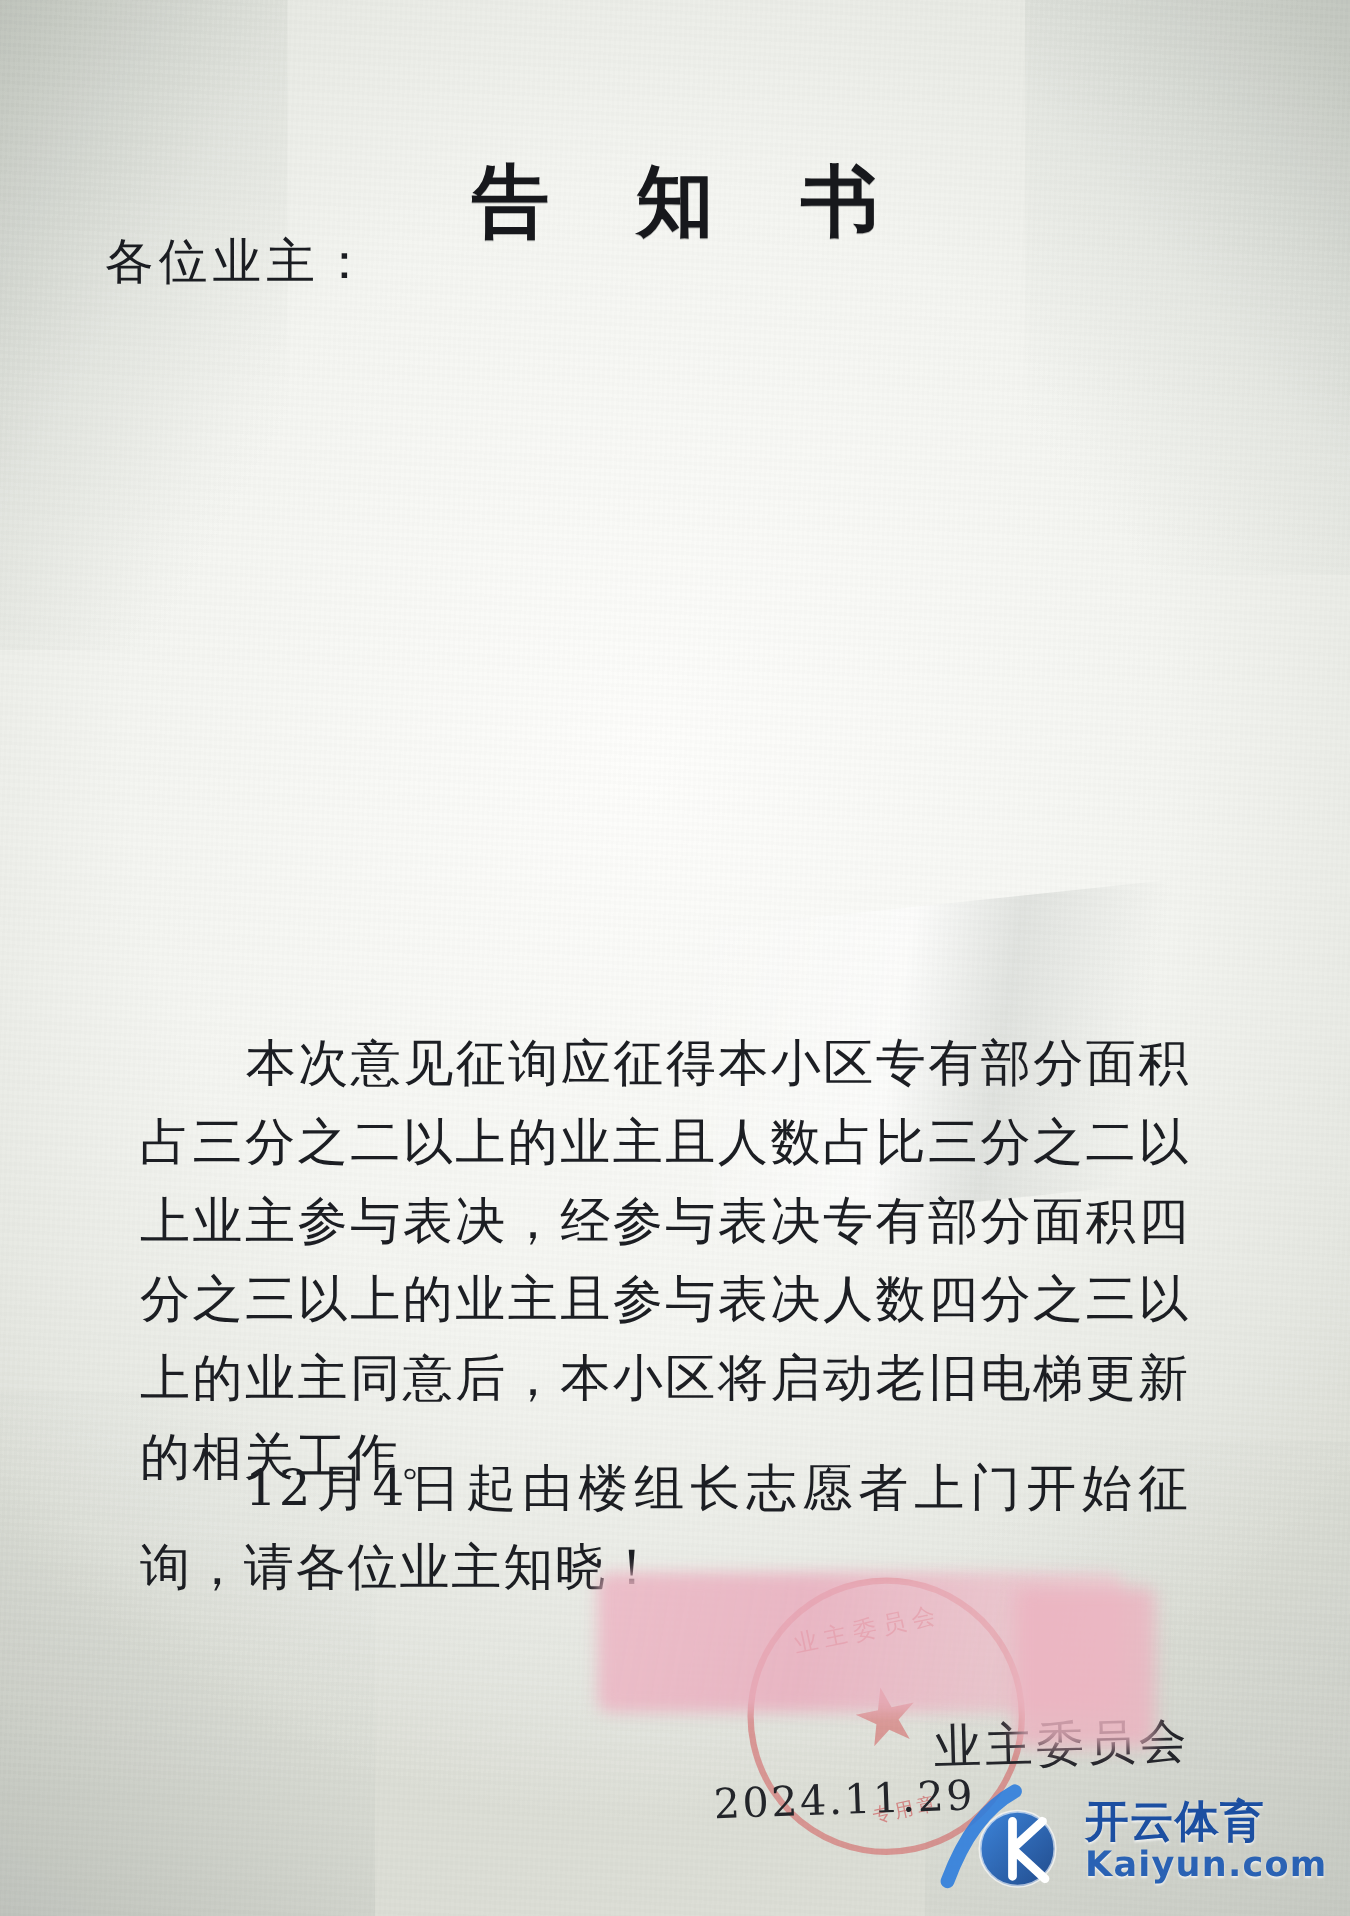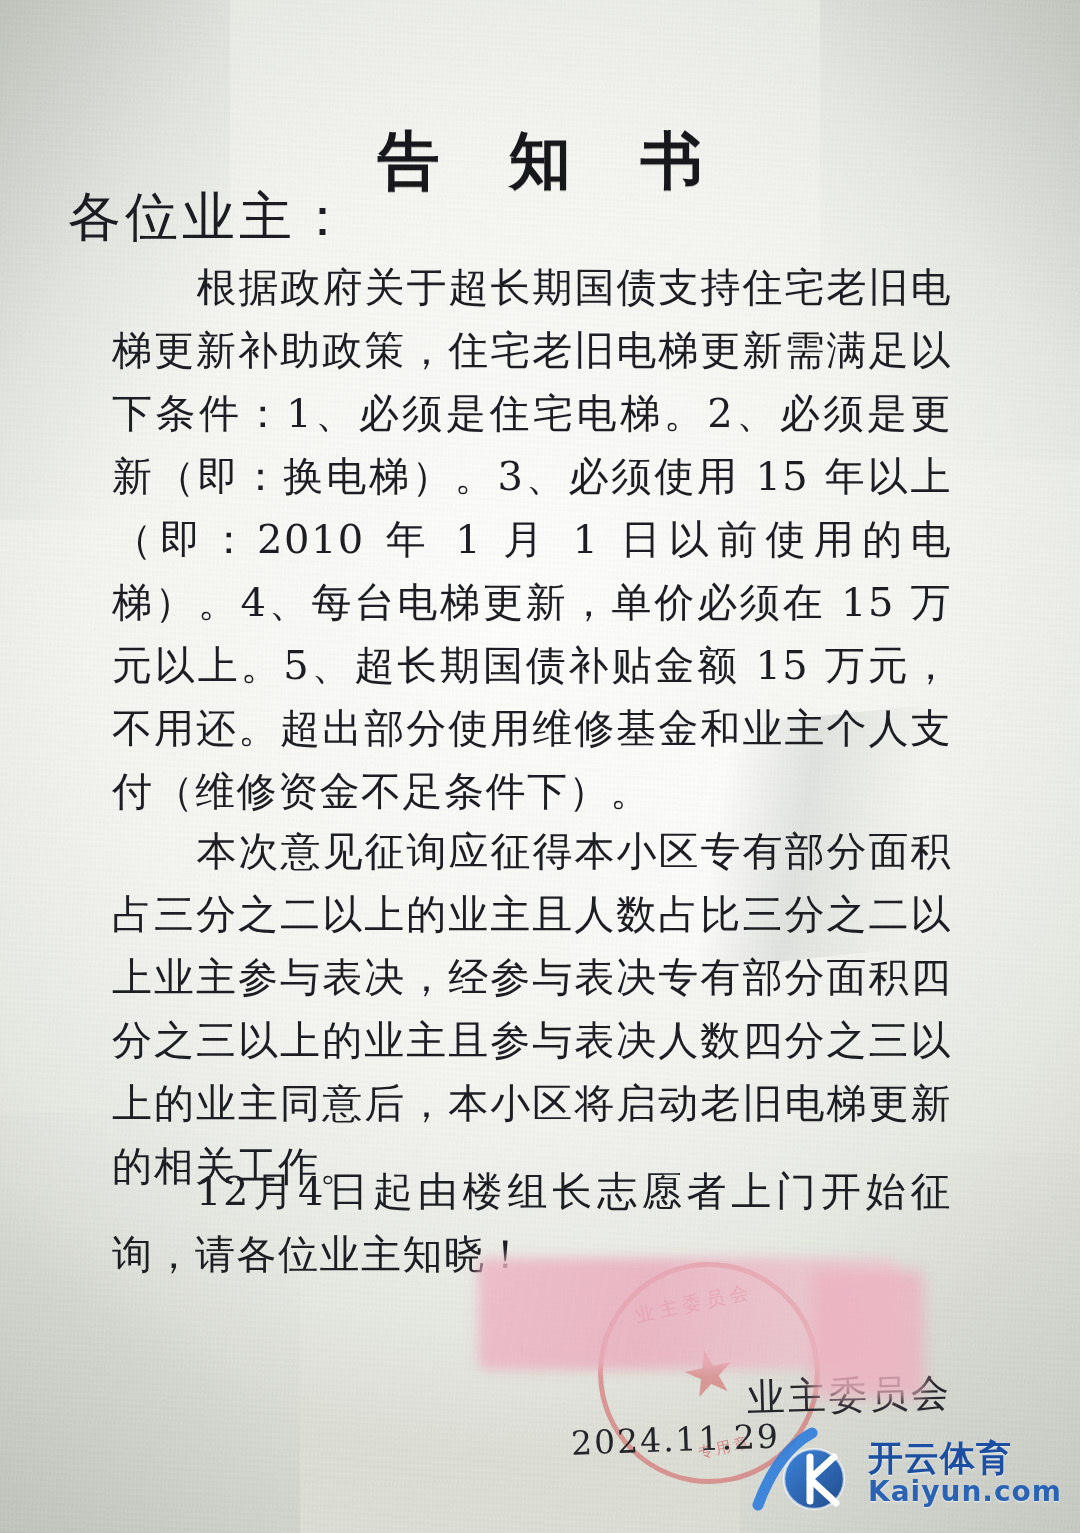--- a/index.html
+++ b/index.html
@@ -67,22 +67,22 @@
     font-size: 62px;
     letter-spacing: 24px;
     text-indent: 24px;
     color: #17181c;
     text-shadow: 0 1px 0 rgba(0,0,0,0.25);
     margin-top: 41px;
   }
   .salutation {
     position: absolute;
     top: 182px;
-    left: 68px;
-    font-size: 53px;
+    left: 84px;
+    font-size: 39px;
     letter-spacing: 4px;
     font-family: "DejaVu Serif", "Liberation Serif", serif;
     color: #1b1d22;
   }
   .para {
     position: absolute;
     left: 112px;
     width: 840px;
     font-size: 40px;
     line-height: 63px;
@@ -222,21 +222,20 @@
   <div class="shade bottom-right"></div>
   <div class="shade crease"></div>
   <div class="shade grain"></div>
 
   <div class="doc">
 
     <div class="title">告 知 书</div>
 
     <div class="salutation">各位业主：</div>
 
-    <div class="para" id="para1"><span class="indent"></span><span>根据政府关于超长期国债支持住宅老旧电梯更新补助政策，住宅老旧电梯更新需满足以下条件：1、必须是住宅电梯。2、必须是更新（即：换电梯）。3、必须使用 15 年以上（即：2010 年 1 月 1 日以前使用的电梯）。4、每台电梯更新，单价必须在 15 万元以上。5、超长期国债补贴金额 15 万元，不用还。超出部分使用维修基金和业主个人支付（维修资金不足条件下）。</span></div>
 
     <div class="para" id="para2"><span class="indent"></span><span>本次意见征询应征得本小区专有部分面积占三分之二以上的业主且人数占比三分之二以上业主参与表决，经参与表决专有部分面积四分之三以上的业主且参与表决人数四分之三以上的业主同意后，本小区将启动老旧电梯更新的相关工作。</span></div>
 
     <div class="para" id="para3"><span class="indent"></span><span>12月4日起由楼组长志愿者上门开始征询，请各位业主知晓！</span></div>
 
     <div class="stamp">
       <div class="arc-top">业主委员会</div>
       <div class="star">★</div>
       <div class="arc-bottom">专用章</div>
     </div>

